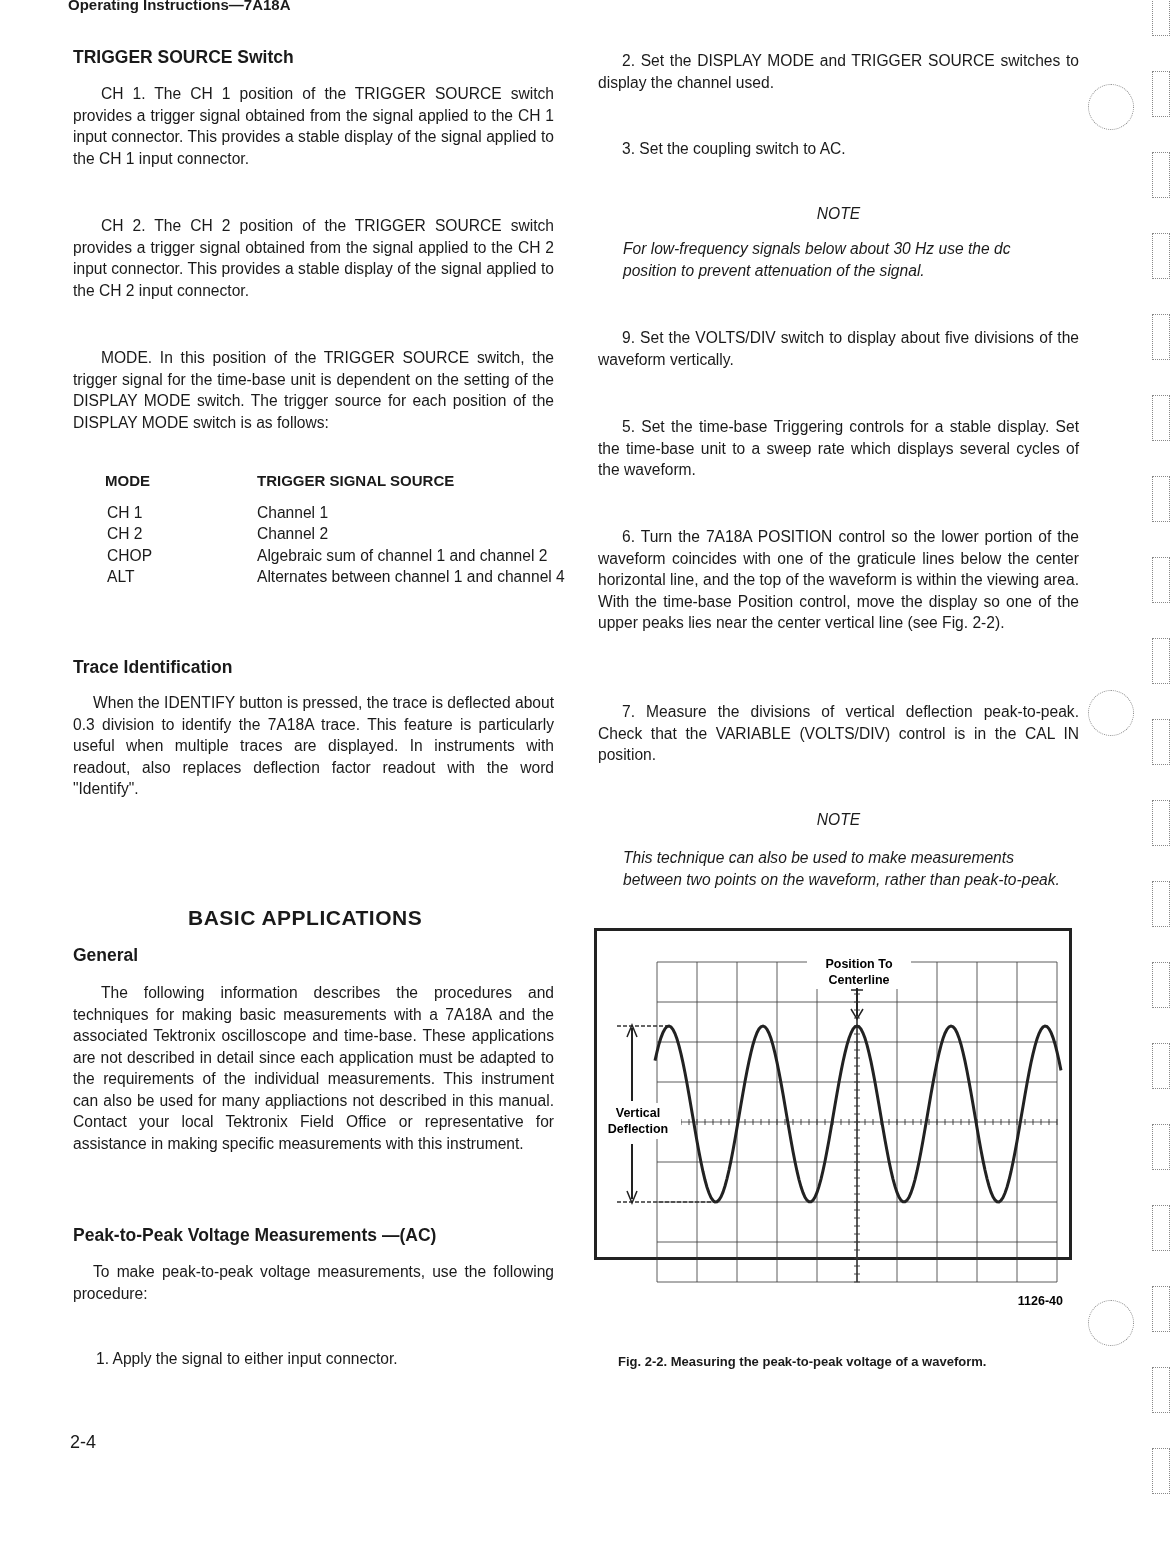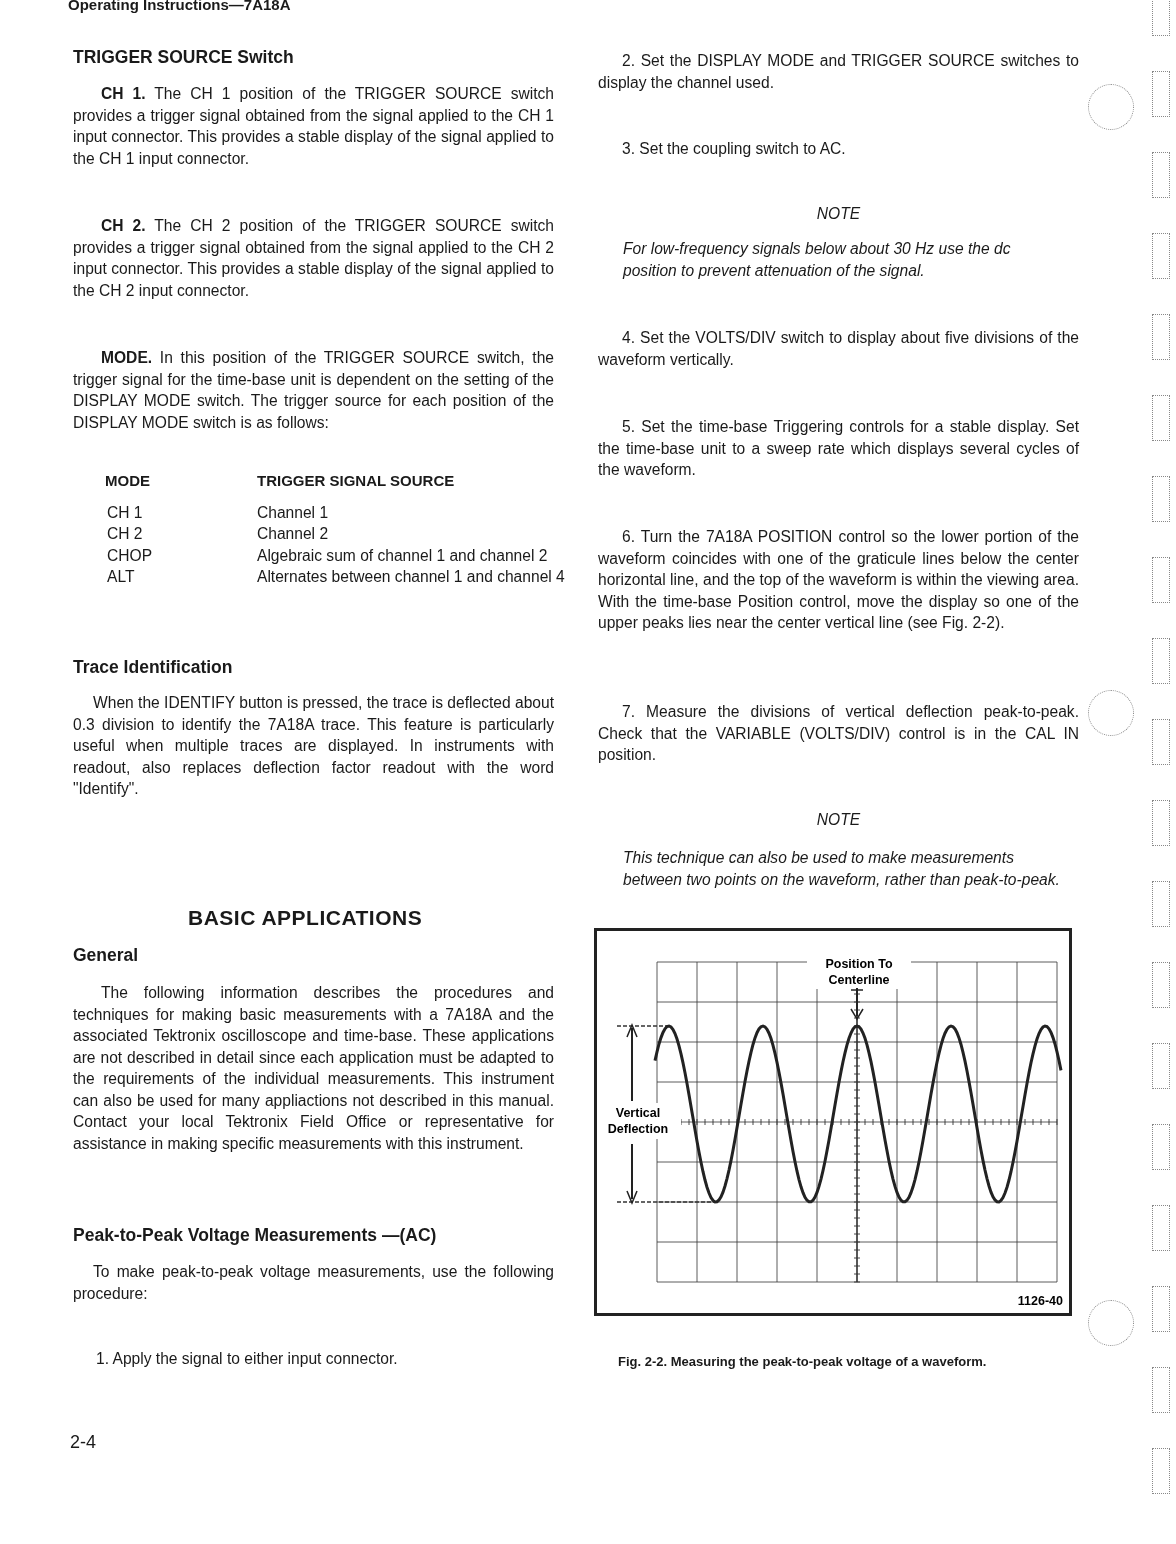--- a/index.html
+++ b/index.html
@@ -2,32 +2,32 @@
 <html><head>
 <meta charset="utf-8">
 <style>
   html,body{margin:0;padding:0;background:#fff;}
   body{width:1176px;height:1544px;position:relative;overflow:hidden;font-family:"Liberation Sans",sans-serif;color:#1a1a1a;}
   .abs{position:absolute;}
   .hdr{left:68px;top:-4px;font-weight:bold;font-size:15px;}
   .h2{font-weight:bold;font-size:17.5px;}
   .p{font-size:15.6px;line-height:21.5px;text-align:justify;}
   .p .ind{display:inline-block;width:28px;}
-  .lead{font-weight:bold;}
+  .lead{font-weight:normal;}
   .col1{left:73px;width:481px;}
   .col2{left:598px;width:481px;}
   .note-t{font-style:italic;font-size:15.6px;text-align:center;}
   .note{font-style:italic;font-size:15.6px;line-height:21.5px;}
   table.modes{border-collapse:collapse;font-size:15.6px;}
   table.modes td,table.modes th{padding:0;line-height:21.5px;text-align:left;vertical-align:top;margin-top:16px;}
   table.modes th{font-weight:bold;font-size:15px;padding-bottom:10px;}
   .big{font-weight:bold;font-size:21px;letter-spacing:0.5px;}
   .pageno{font-size:18px;}
   .caption{font-weight:bold;font-size:13px;}
-  .figbox{left:594px;top:928px;width:478px;height:388px;border:3px solid #222;box-sizing:border-box;}
+  .figbox{left:594px;top:928px;width:478px;height:332px;border:3px solid #222;box-sizing:border-box;}
   .ring{width:44px;height:44px;border:1px dotted #888;border-radius:50%;}
   .tab{width:16px;height:44px;border:1px dotted #888;}
 </style>
 </head>
 <body>
 
 <div class="abs hdr">Operating Instructions—7A18A</div>
 
 <div class="abs col1 h2" style="top:47px;">TRIGGER SOURCE Switch</div>
 <div class="abs col1 p" style="top:83px;"><span class="ind"></span><span class="lead">CH 1.</span> <span>The CH 1 position of the TRIGGER SOURCE switch provides a trigger signal obtained from the signal applied to the CH 1 input connector. This provides a stable display of the signal applied to the CH 1 input connector.</span></div>
@@ -71,21 +71,21 @@
 <div class="abs p" style="left:96px;top:1348px;width:460px;text-align:left;">1.  Apply the signal to either input connector.</div>
 
 <div class="abs pageno" style="left:70px;top:1432px;">2-4</div>
 
 <div class="abs col2 p" style="top:50px;"><span class="ind" style="width:24px;"></span><span>2.  Set the DISPLAY MODE and TRIGGER SOURCE switches to display the channel used.</span></div>
 <div class="abs col2 p" style="top:138px;"><span class="ind" style="width:24px;"></span><span>3.  Set the coupling switch to AC.</span></div>
 
 <div class="abs col2 note-t" style="top:205px;">NOTE</div>
 <div class="abs note" style="left:623px;top:238px;width:440px;">For low-frequency signals below about 30 Hz use the dc position to prevent attenuation of the signal.</div>
 
-<div class="abs col2 p" style="top:327px;"><span class="ind" style="width:24px;"></span><span>4.  Set the VOLTS/DIV switch to display about five divisions of the waveform vertically.</span></div>
+<div class="abs col2 p" style="top:327px;"><span class="ind" style="width:24px;"></span><span>9.  Set the VOLTS/DIV switch to display about five divisions of the waveform vertically.</span></div>
 <div class="abs col2 p" style="top:416px;"><span class="ind" style="width:24px;"></span><span>5.  Set the time-base Triggering controls for a stable display. Set the time-base unit to a sweep rate which displays several cycles of the waveform.</span></div>
 <div class="abs col2 p" style="top:526px;"><span class="ind" style="width:24px;"></span><span>6.  Turn the 7A18A POSITION control so the lower portion of the waveform coincides with one of the graticule lines below the center horizontal line, and the top of the waveform is within the viewing area. With the time-base Position control, move the display so one of the upper peaks lies near the center vertical line (see Fig. 2-2).</span></div>
 <div class="abs col2 p" style="top:701px;"><span class="ind" style="width:24px;"></span><span>7.  Measure the divisions of vertical deflection peak-to-peak. Check that the VARIABLE (VOLTS/DIV) control is in the CAL IN position.</span></div>
 
 <div class="abs col2 note-t" style="top:811px;">NOTE</div>
 <div class="abs note" style="left:623px;top:847px;width:440px;">This technique can also be used to make measurements between two points on the waveform, rather than peak-to-peak.</div>
 
 <div class="abs figbox">
   <svg id="scope" width="472" height="382" viewBox="0 0 472 382" style="position:absolute;left:0;top:0;">
     <g id="grid">

